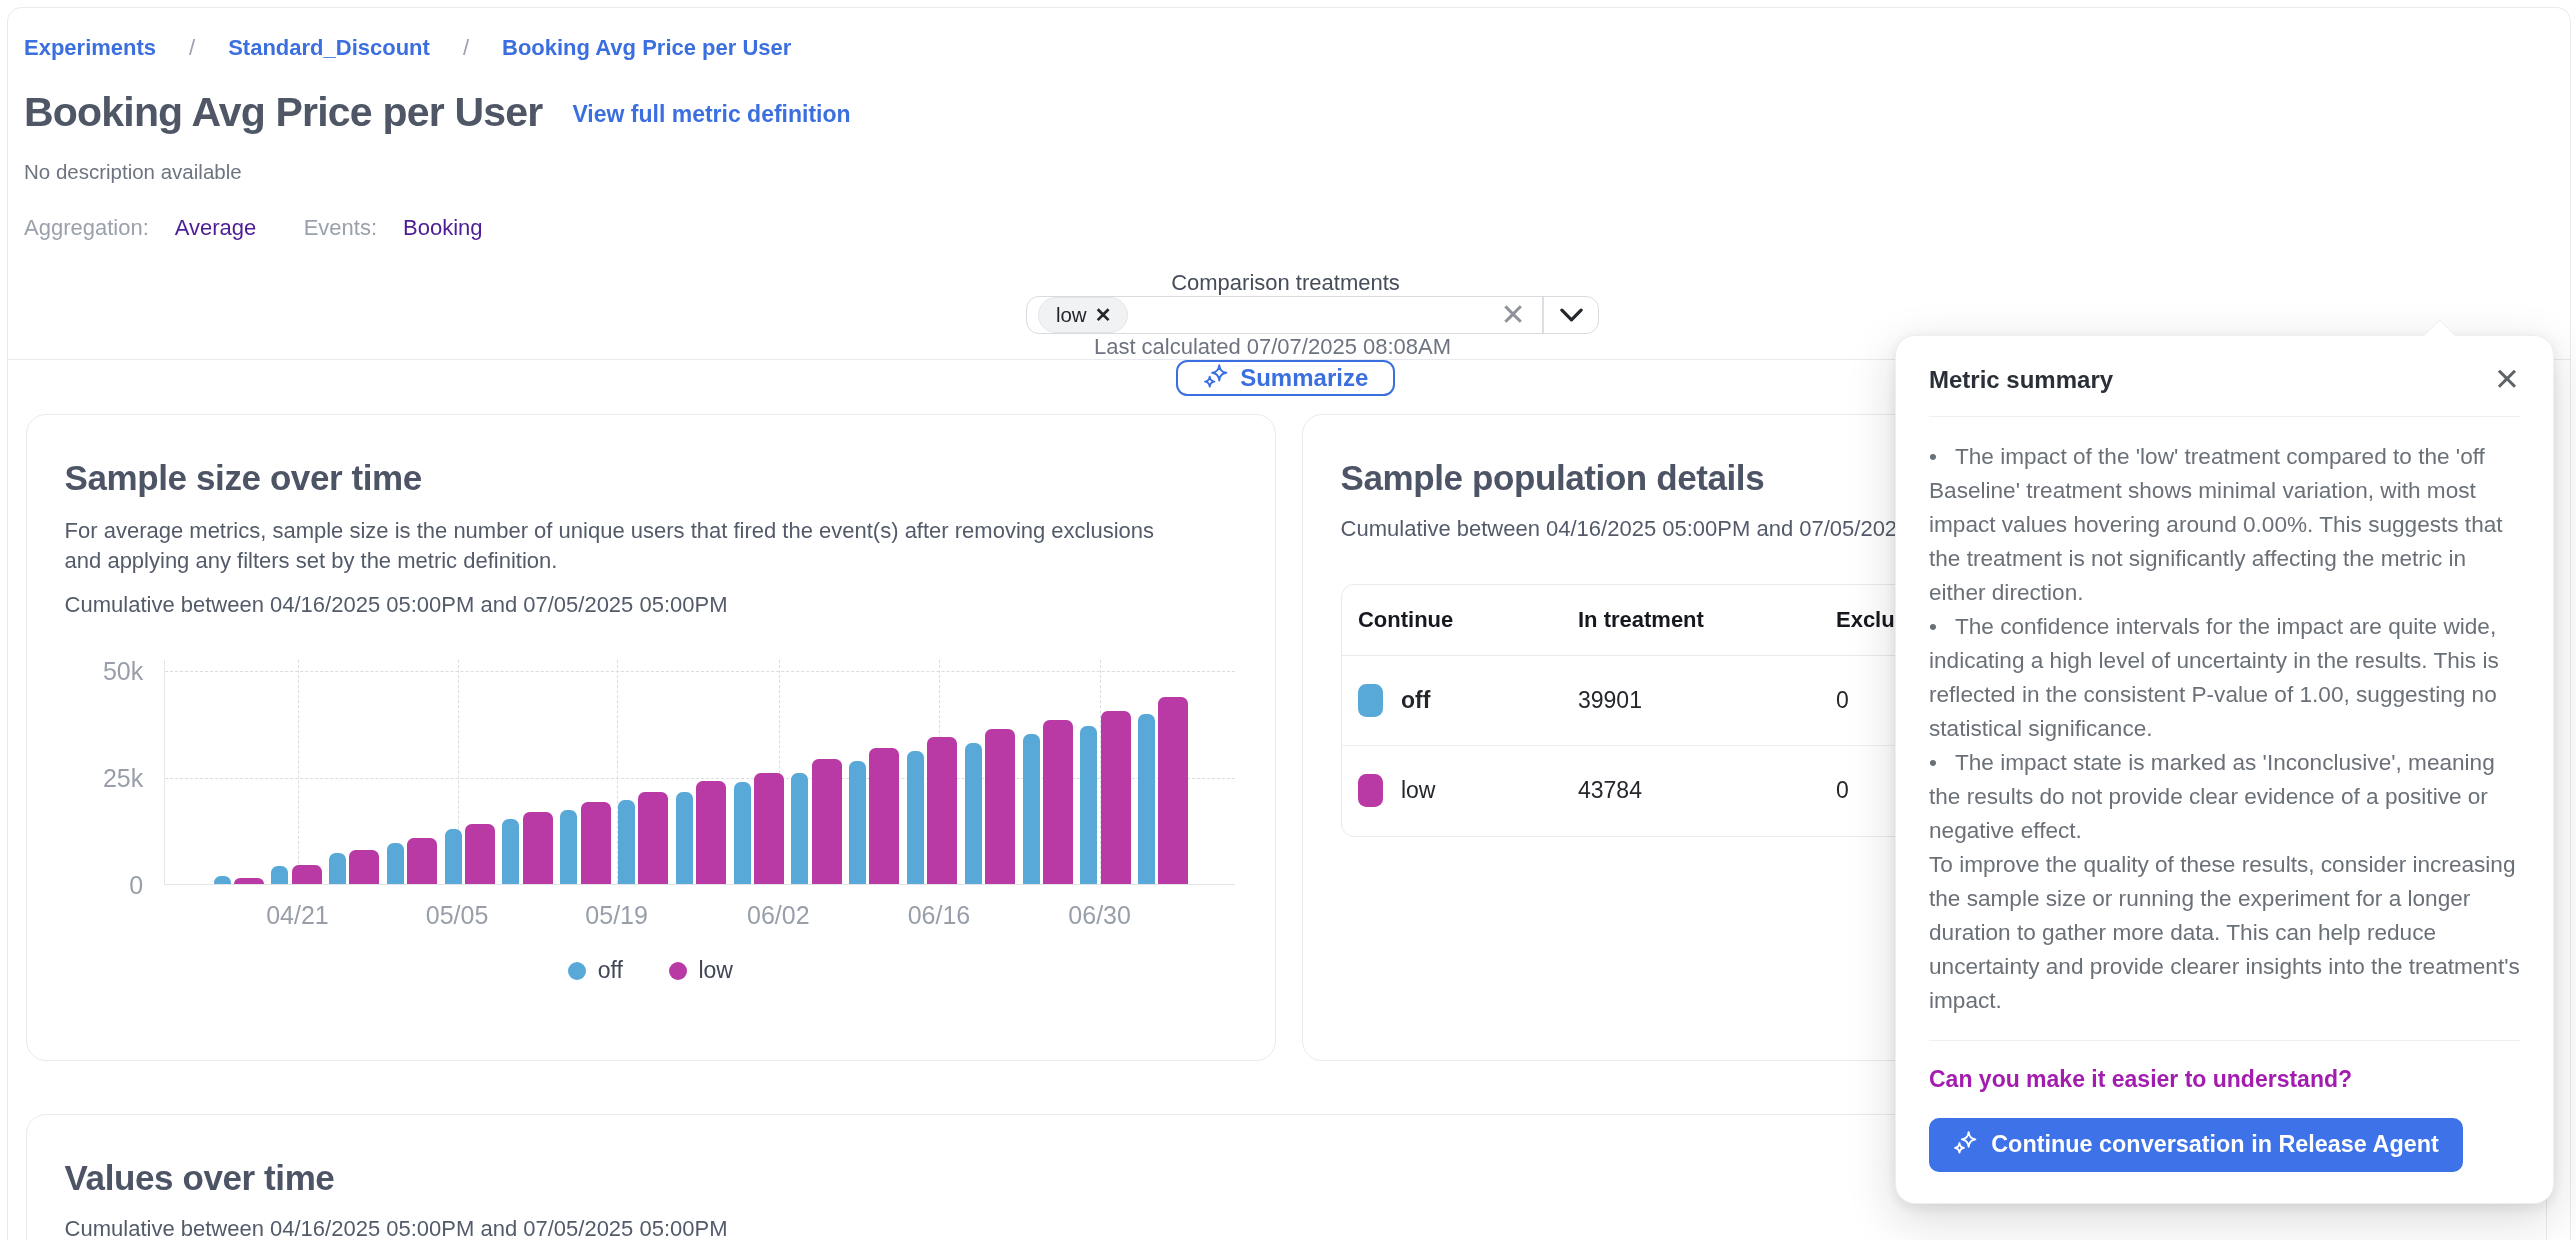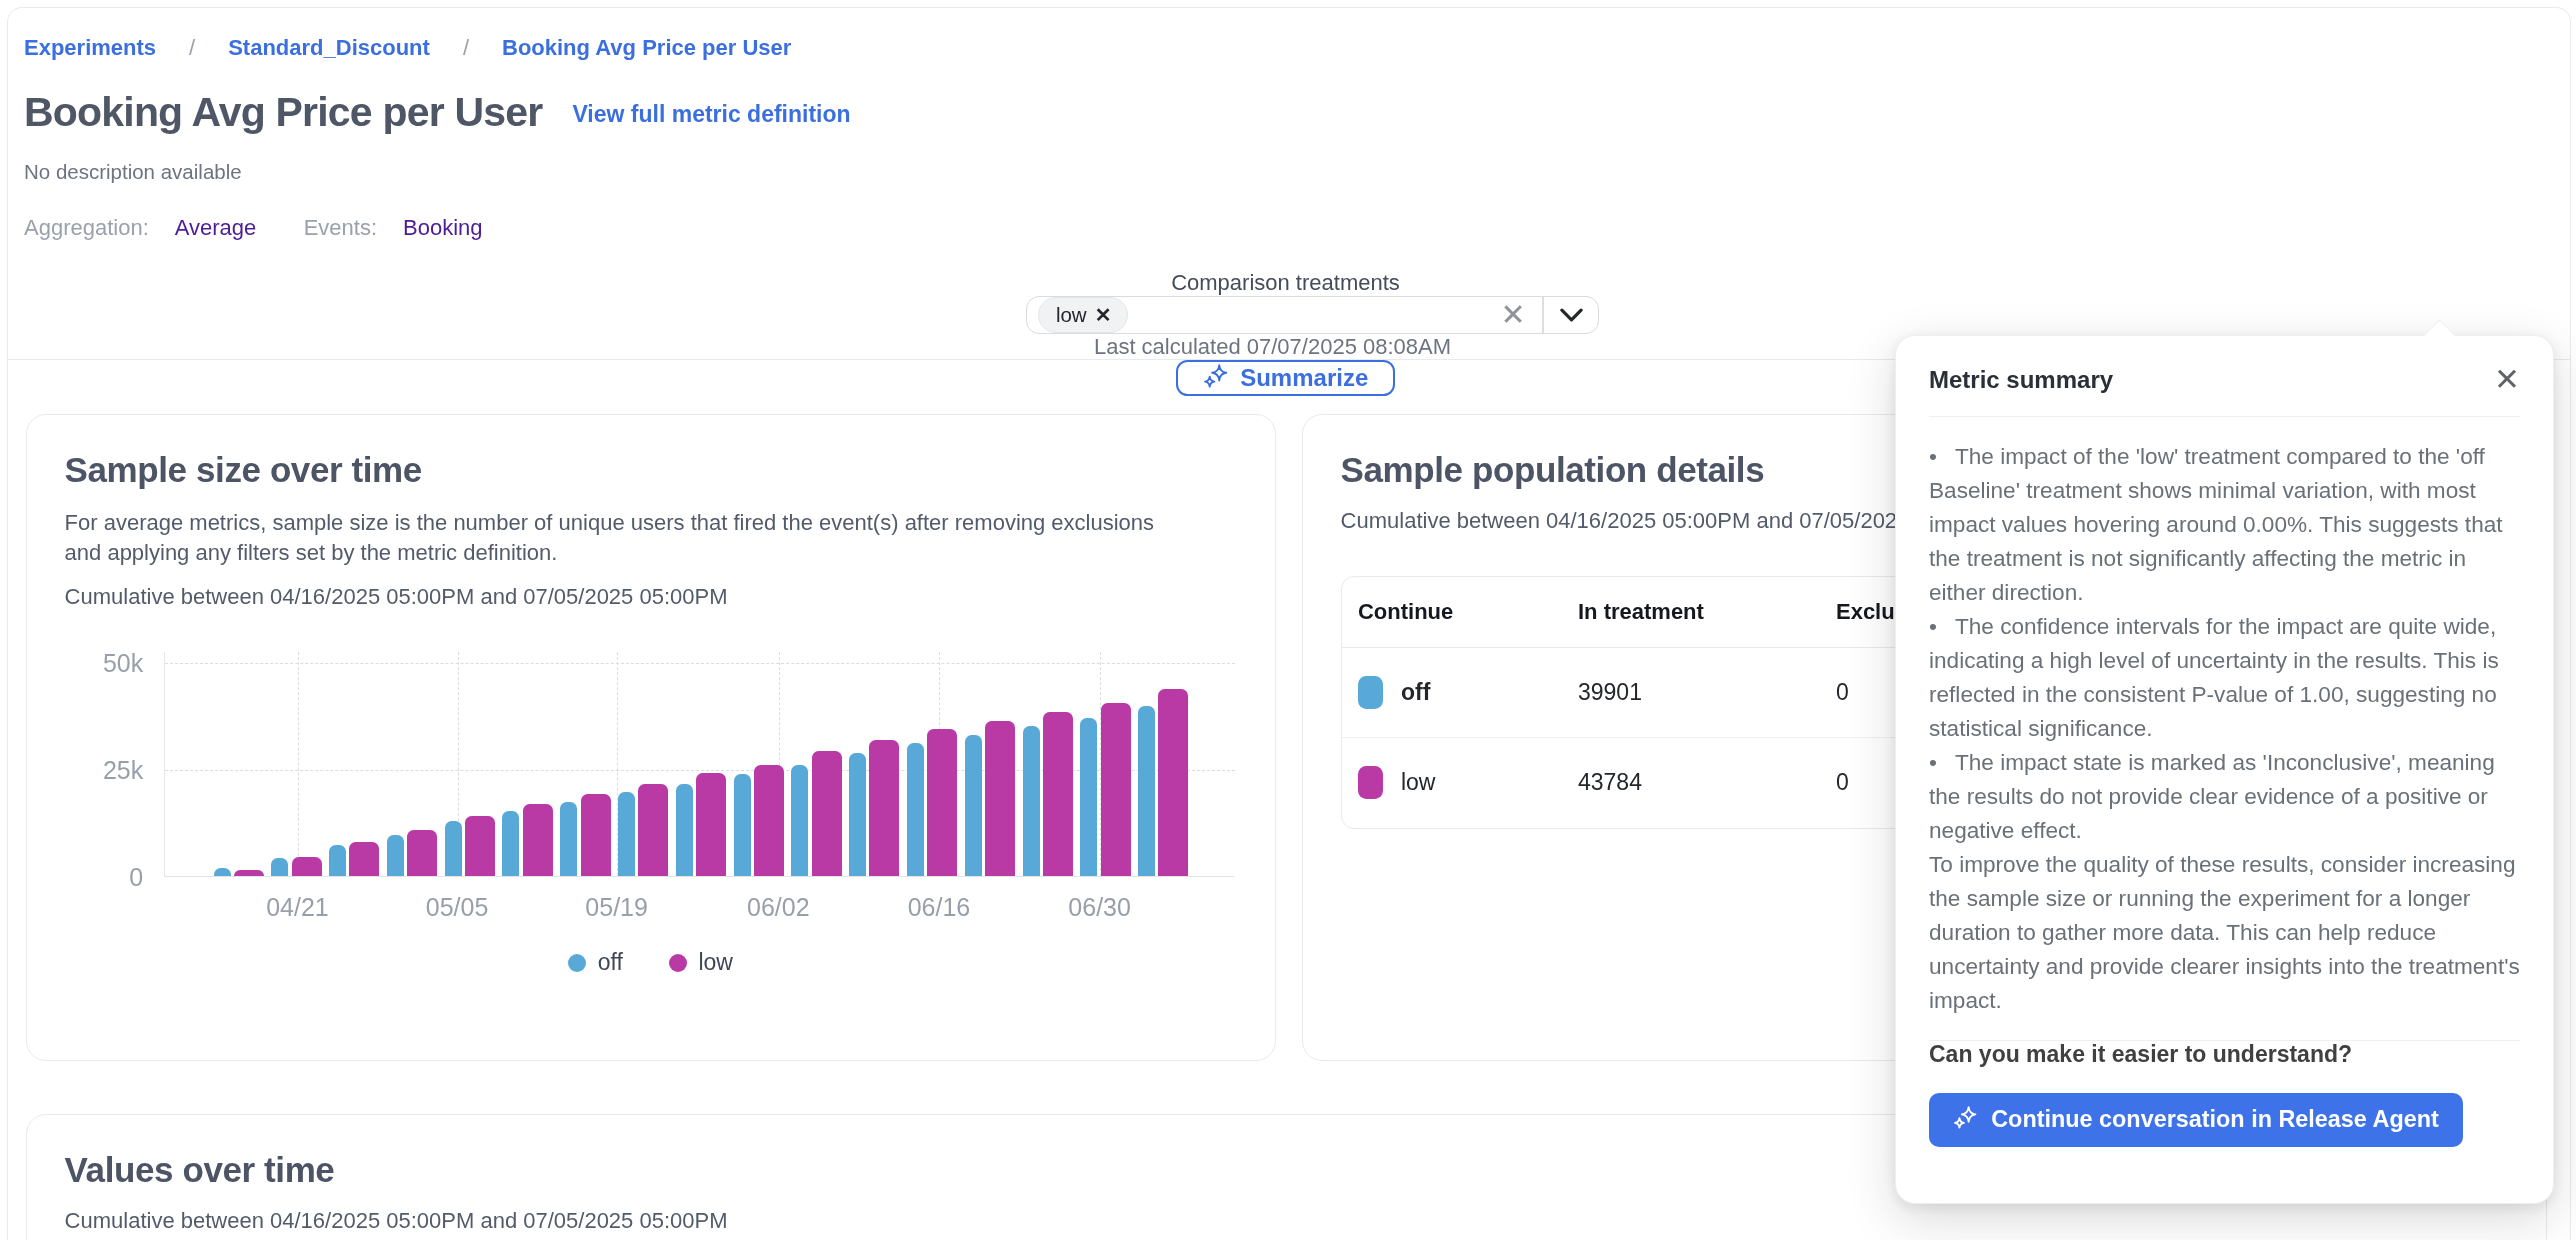--- a/index.html
+++ b/index.html
@@ -48,21 +48,21 @@
   .summarize-btn {
     display: flex; align-items: center; justify-content: center; gap: 11.5px;
     width: 219px; height: 58px; border: 2.5px solid #3b6fe0; border-radius: 11.5px; background: #fff;
     color: #3b6fe0; font-size: 24px; font-weight: 700; cursor: pointer; font-family: inherit;
   }
   .full-divider { margin: 30px -23px 0 -16.4px; border-top: 1.6px solid #e8eaee; }
 
   
   .cards-row { display: flex; gap: 26px; margin-top: 54px; margin-left: 1.6px; }
   .card { background: #fff; border: 1.6px solid #e8eaee; border-radius: 20px; padding: 33px 38px; }
-  .card h2 { font-size: 35px; font-weight: 700; color: #4d5465; letter-spacing: -0.4px; line-height: 44px; }
+  .card h2 { font-size: 35px; font-weight: 700; color: #4d5465; letter-spacing: -0.4px; line-height: 44px; margin-top: 8px; }
   .card .card-desc { margin-top: 16.4px; font-size: 22px; color: #535b6a; line-height: 30px; max-width: 1109px; }
   .card .cumulative { margin-top: 15px; font-size: 22px; color: #535b6a; line-height: 28px; }
   .card-chart { width: 1250px; height: 647px; }
   .card-pop { flex: 1; height: 647px; position: relative; }
   .card-values { margin-top: 53px; margin-left: 1.6px; height: 246px; }
 
   
   .chart { margin-top: 41px; position: relative; }
   .plot { position: relative; margin-left: 99px; width: 1071px; height: 225px;
           border-left: 1.6px solid #e4e6ea; border-bottom: 1.6px solid #e2e4e8; }
@@ -105,21 +105,21 @@
     position: absolute; top: -12.3px; left: 532px; width: 23px; height: 23px; background: #fff;
     border-left: 1.6px solid #edeff2; border-top: 1.6px solid #edeff2; transform: rotate(45deg);
   }
   .popover-head { display: flex; align-items: center; justify-content: space-between; }
   .popover-title { font-size: 24px; font-weight: 700; color: #2a2f38; }
   .popover-close { font-size: 31px; color: #5f6368; cursor: pointer; line-height: 31px; }
   .popover-div { margin-top: 21.4px; border-top: 1.6px solid #edeff2; }
   .popover-body { margin-top: 23px; font-size: 22.6px; color: #6a7077; line-height: 34px; }
   .popover-body p { margin: 0; }
   .popover-body p.bullet::before { content: "\2022"; margin-right: 18px; }
-  .popover-link { display: inline-block; font-size: 23px; font-weight: 700; color: #404040; text-decoration: none; cursor: pointer; }
+  .popover-link { display: inline-block; margin-top: 25px; font-size: 23px; font-weight: 700; color: #a21caf; text-decoration: none; cursor: pointer; }
   .cta-btn {
     margin-top: 25px; display: flex; align-items: center; justify-content: center; gap: 13px;
     width: 534px; height: 54px; background: #3d72e8; border: none; border-radius: 10px;
     color: #fff; font-size: 23.4px; font-weight: 700; cursor: pointer; font-family: inherit;
   }
   .sparkle { flex: 0 0 auto; }
 </style>
 </head>
 <body>
 

